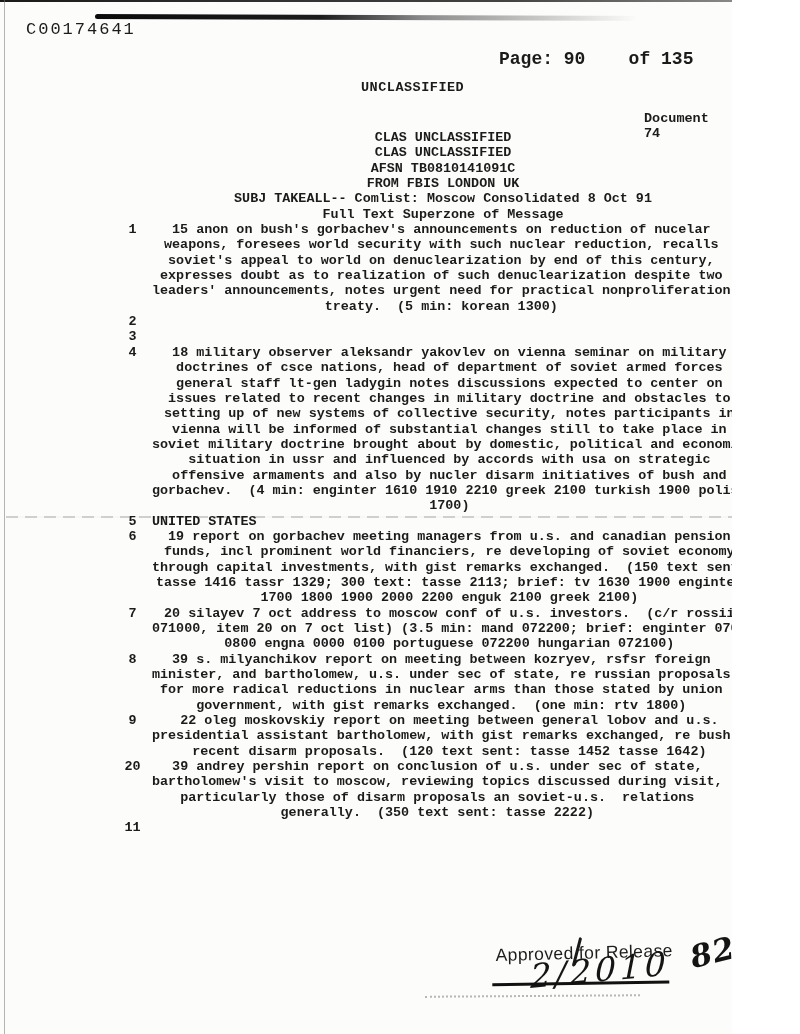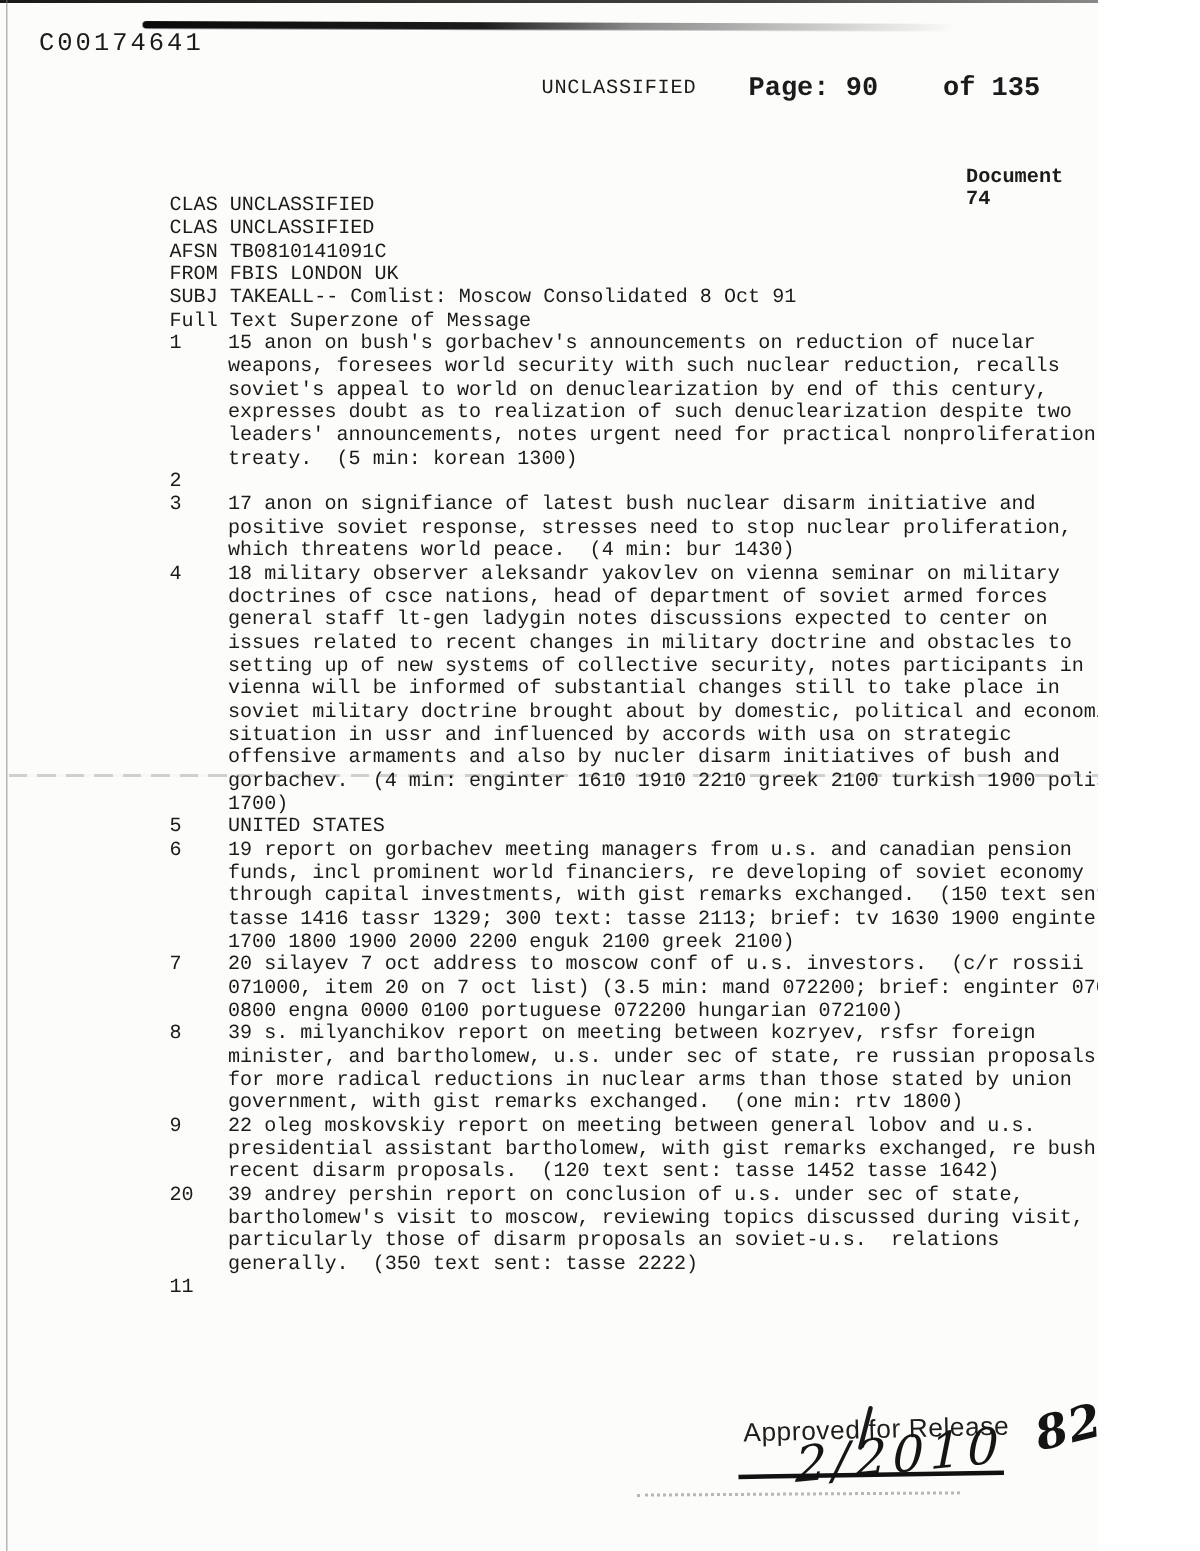--- a/index.html
+++ b/index.html
@@ -17,26 +17,26 @@
   .top-streak{position:absolute;top:15px;left:95px;width:565px;height:5px;border-radius:3px;
     background:linear-gradient(to right,#0b0b0b 0%,#1c1c1c 40%,#8a8a8a 58%,rgba(150,150,150,0) 96%);
     transform:rotate(.2deg);filter:blur(.4px);}
   .scan-line{position:absolute;top:516px;left:6px;width:776px;height:2px;opacity:.5;
     background:repeating-linear-gradient(to right,rgba(90,90,90,.55) 0 12px,rgba(90,90,90,.06) 12px 19px);}
   .bottom-smudge{position:absolute;top:995px;left:425px;width:215px;height:0;
     border-top:2px dotted rgba(100,100,100,.45);transform:rotate(-.4deg);}
 
   .doc-id{position:absolute;top:20px;left:26px;font-size:17px;letter-spacing:2px;font-weight:400;}
   .page-info{position:absolute;top:49px;left:499px;font-size:18px;font-weight:700;white-space:pre;}
-  .classification{position:absolute;top:52px;left:361px;font-size:13.5px;font-weight:400;letter-spacing:.5px;}
+  .classification{position:absolute;top:80px;left:361px;font-size:13.5px;font-weight:700;letter-spacing:.5px;}
   .doc-label{position:absolute;top:111px;left:644px;font-size:13.5px;font-weight:700;}
 
   .body-block{
     position:absolute;top:130px;left:113px;width:660px;
-    font-size:13.4px;line-height:15.35px;font-weight:400;
+    font-size:13.4px;line-height:15.35px;font-weight:700;text-align:center;
   }
   .hline{white-space:pre;}
   .item{display:flex;}
   .item .num{width:39px;flex:0 0 39px;}
   .item .txt{white-space:pre;}
 
   .watermark{
     position:absolute;top:497px;left:296px;
     font-family:"Liberation Sans","DejaVu Sans",sans-serif;
     font-size:37px;font-weight:700;letter-spacing:2px;
@@ -95,23 +95,20 @@
 soviet's appeal to world on denuclearization by end of this century,
 expresses doubt as to realization of such denuclearization despite two
 leaders' announcements, notes urgent need for practical nonproliferation
 treaty.  (5 min: korean 1300)</div>
     </div>
     <div class="item">
       <div class="num">2</div>
     </div>
     <div class="item">
       <div class="num">3</div>
-      <div class="txt">17 anon on signifiance of latest bush nuclear disarm initiative and
-positive soviet response, stresses need to stop nuclear proliferation,
-which threatens world peace.  (4 min: bur 1430)</div>
     </div>
     <div class="item">
       <div class="num">4</div>
       <div class="txt">18 military observer aleksandr yakovlev on vienna seminar on military
 doctrines of csce nations, head of department of soviet armed forces
 general staff lt-gen ladygin notes discussions expected to center on
 issues related to recent changes in military doctrine and obstacles to
 setting up of new systems of collective security, notes participants in
 vienna will be informed of substantial changes still to take place in
 soviet military doctrine brought about by domestic, political and economic

